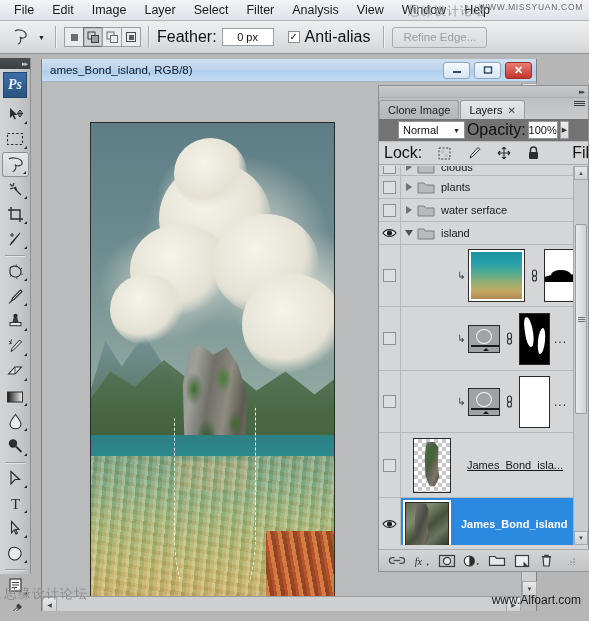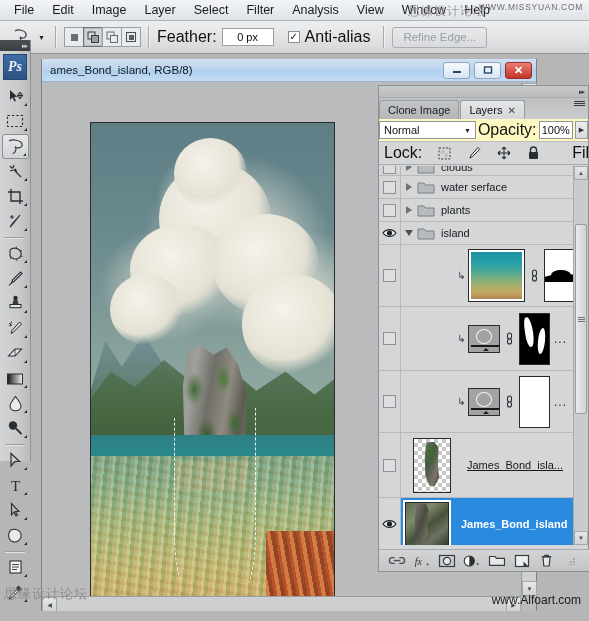--- a/index.html
+++ b/index.html
@@ -56,21 +56,21 @@
     font-size:10px;color:#111;line-height:10px;margin-right:5px;
   }
   .ob-btn{
     height:21px;padding:0 10px;border:1px solid #a9adb1;border-radius:3px;
     background:linear-gradient(to bottom,#e7e9ea,#d8dadc);
     color:#9a9ea2;font-size:11.5px;display:flex;align-items:center;
   }
 
   
   #toolbar{
-    position:absolute;left:0;top:40px;width:31px;height:421px;
+    position:absolute;left:0;top:58px;width:31px;height:516px;
     background:linear-gradient(to right,#d2d4d6 0%,#c8cacc 60%,#b9bbbd 100%);
     border-right:1px solid #8e9194;
   }
   #tb-grip{
     height:11px;width:100%;
     background:linear-gradient(to bottom,#4c4f52,#3c3f42);
     display:flex;align-items:center;justify-content:flex-end;padding-right:3px;
     color:#c8cbce;font-size:7px;letter-spacing:-1px;
   }
   #tb-psbox{
@@ -245,22 +245,22 @@
     background:linear-gradient(to bottom,#e4e6e8,#d4d6d8);
     color:#0f1214; font-weight:normal;
   }
   .ptab .x{ margin-left:5px;font-size:10px;color:#44484c; }
   #panelmenu{
     position:absolute;right:3px;top:3px;display:flex;flex-direction:column;gap:1px;
   }
   .pm-line{ width:11px;height:1px;background:#3a3d40; }
 
   #blendrow{
-    height:23px;display:flex;align-items:center;padding:0 0;gap:2px;
-    background:#fef9c3;border-bottom:1px solid #bcbec0;
+    height:23px;display:flex;align-items:center;padding:0 19px;gap:2px;
+    background:#737373;border-bottom:1px solid #bcbec0;
   }
   .combo{
     width:112px;height:18px;border:1px solid #91959a;background:#fff;
     display:flex;align-items:center;justify-content:space-between;padding:0 4px;
     font-size:11px;color:#111;
   }
   .combo .ca{ font-size:7px;color:#222; }
   .smalllbl{ font-size:16px;color:#111; }
   .numbox{
     width:40px;height:18px;border:1px solid #91959a;background:#fff;
@@ -716,34 +716,34 @@
     <div class="lrow" style="height:23px;">
       <div class="eyecell">
         <div class="eyebox"></div>
       </div>
       <div class="discl">
           <div class="tri-r"></div>
         </div>
       <svg class="foldericon" viewBox="0 0 18 14">
         <path d="M1 3 h6 l1.5 2 H17 v8 H1 Z" fill="#b8babc" stroke="#7d8082" stroke-width="1"></path>
       </svg>
-      <div class="lname">water serface</div>
+      <div class="lname">plants</div>
     </div>
 
     <div class="lrow" style="height:23px;">
       <div class="eyecell">
         <div class="eyebox"></div>
       </div>
       <div class="discl">
           <div class="tri-r"></div>
         </div>
       <svg class="foldericon" viewBox="0 0 18 14">
         <path d="M1 3 h6 l1.5 2 H17 v8 H1 Z" fill="#b8babc" stroke="#7d8082" stroke-width="1"></path>
       </svg>
-      <div class="lname">plants</div>
+      <div class="lname">water serface</div>
     </div>
 
     <div class="lrow" style="height:23px;">
       <div class="eyecell">
         <svg width="15" height="12" viewBox="0 0 15 12">
           <path d="M1 6 C4 1.5, 11 1.5, 14 6 C11 10.5, 4 10.5, 1 6 Z" fill="#e8eaec" stroke="#1f2224" stroke-width="1.1"></path>
           <circle cx="7.5" cy="6" r="2.6" fill="#1f2224"></circle>
         </svg>
       </div>
       <div class="discl">

